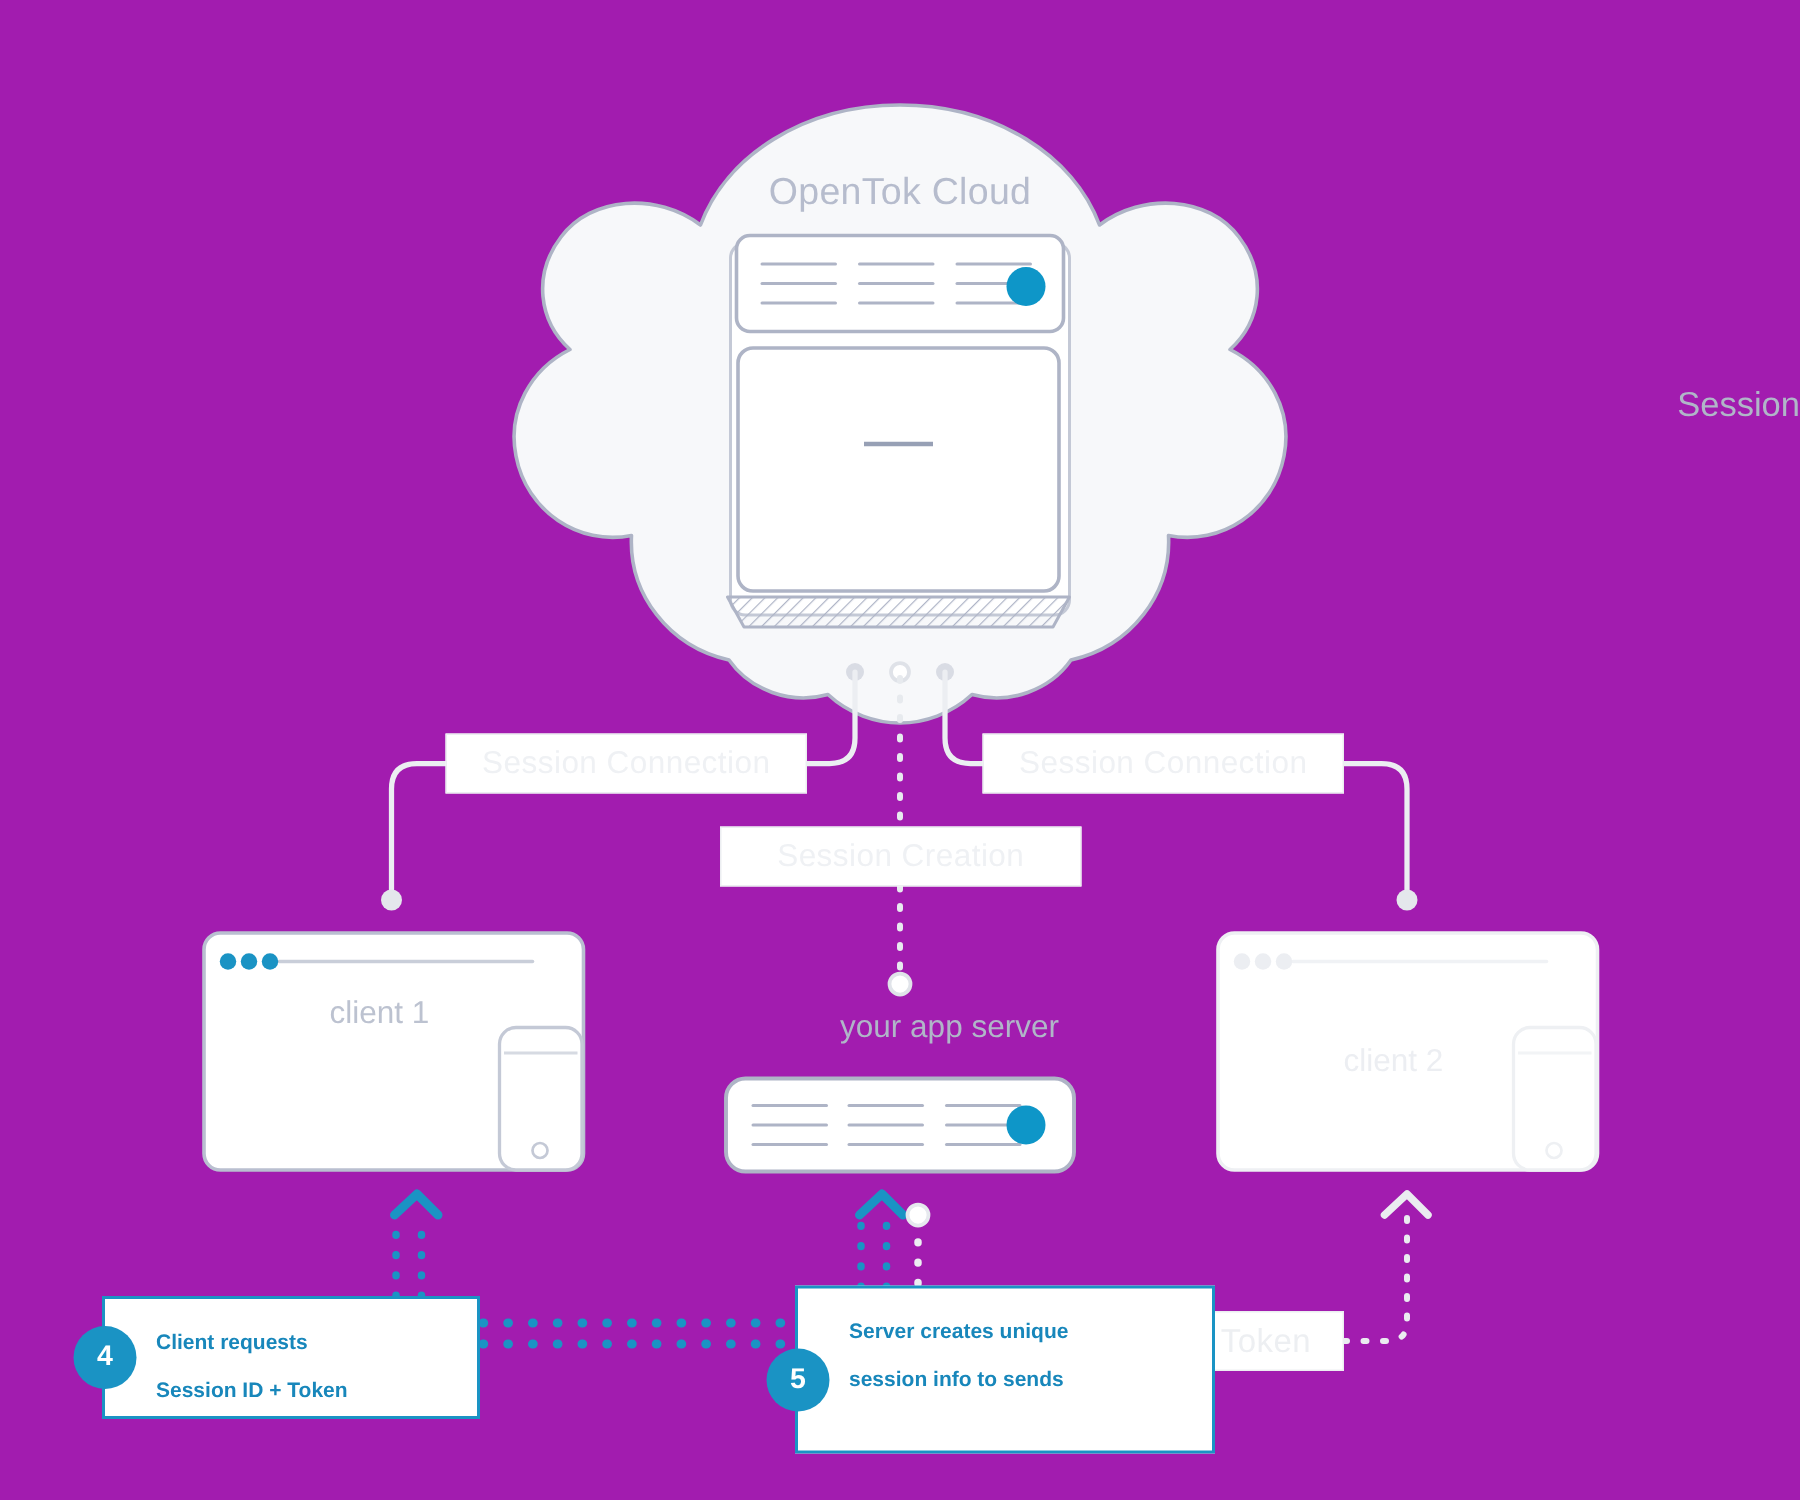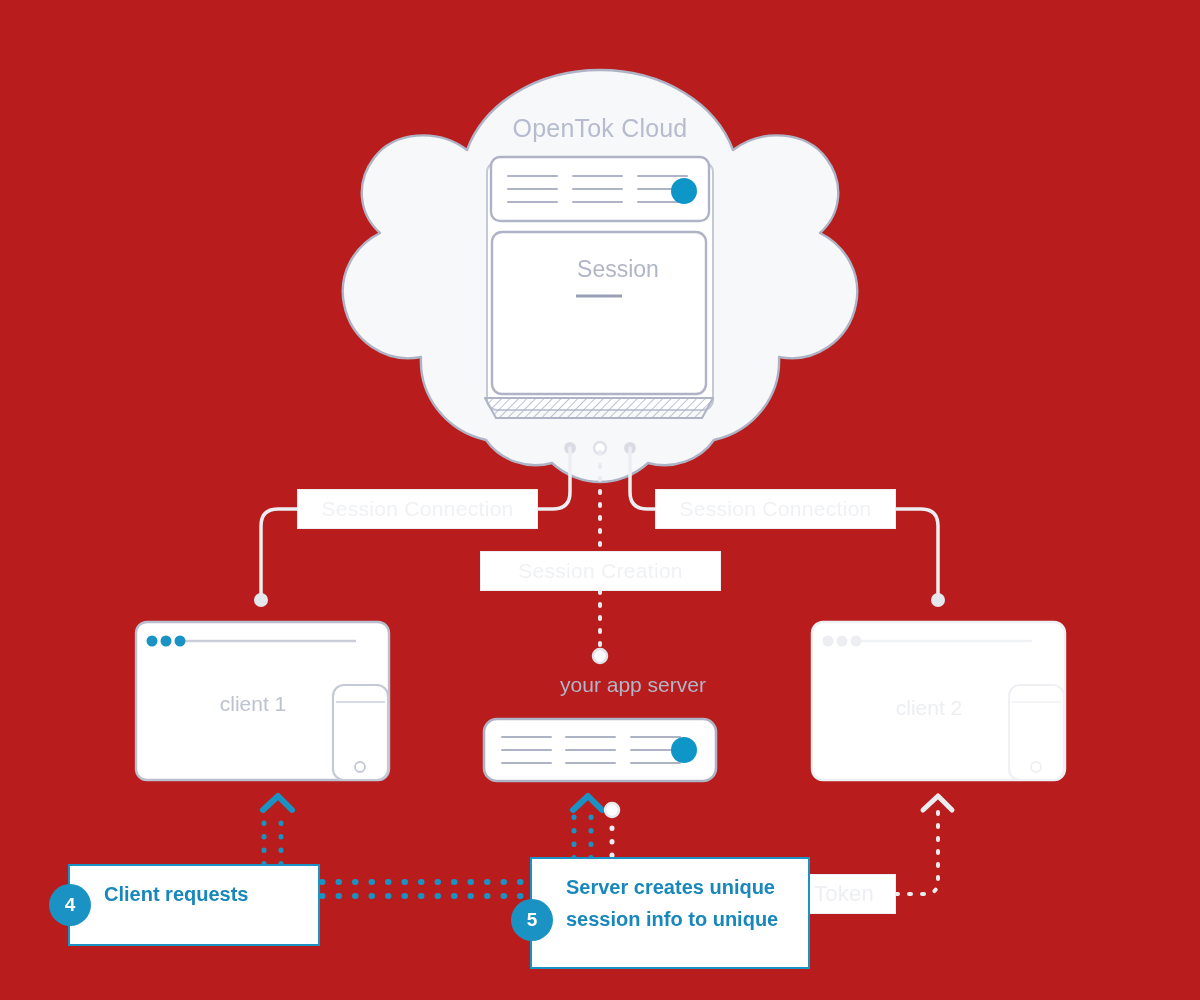--- a/index.html
+++ b/index.html
@@ -5,21 +5,21 @@
   * { box-sizing: border-box; }
   html, body {
     margin: 0; padding: 0;
     background: #ffffff;
     font-family: "Liberation Sans", sans-serif;
   }
   #stage {
     position: relative;
     width: 1200px;
     height: 1000px;
-    background: #b91c1c;
+    background: #a21caf;
     overflow: hidden;
   }
   #svg-layer {
     position: absolute;
     inset: 0;
     width: 1200px;
     height: 1000px;
   }
   .lbl {
     position: absolute;
@@ -29,37 +29,37 @@
   
   .cloud-title {
     left: 0; top: 114px; width: 1200px;
     text-align: center;
     font-size: 25px;
     color: #b6bccd;
     letter-spacing: .2px;
   }
   .session-title {
     left: 0; top: 256px; width: 1200px;
-    text-align: center;
+    text-align: right;
     font-size: 23px;
     color: #b0b6c8;
     padding-left: 36px;
   }
   .appserver-title {
     left: 0; top: 673px; width: 1200px;
     text-align: center;
     font-size: 21px;
     color: #b0b6c8;
     margin-left: 33px;
   }
   .client-title {
     text-align: center;
     font-size: 21px;
   }
-  .client1-title { left: 135px; top: 692px; width: 236px; color: #bcc2d0; }
+  .client1-title { left: 135px; top: 664px; width: 236px; color: #bcc2d0; }
   .client2-title { left: 811px; top: 696px; width: 236px; color: #eceef2; }
 
   .ghost-box {
     position: absolute;
     border: 1px solid #eceef1;
     background: #ffffff;
     color: #eff1f4;
     font-size: 21px;
     display: flex;
     align-items: center;
@@ -70,21 +70,21 @@
   .sc-right { left: 655px; top: 489px; width: 241px; height: 40px; }
   .sess-create { left: 480px; top: 551px; width: 241px; height: 40px; }
   .token-box { left: 792px; top: 874px; width: 104px; height: 40px; font-size: 22px; color: #edeff2; }
 
   
   .callout {
     position: absolute;
     border: 2px solid #1a93c4;
     background: #ffffff;
     color: #1887bb;
-    font-size: 20px;
+    font-size: 14px;
     font-weight: bold;
     line-height: 32px;
     padding: 12px 14px 12px 34px;
   }
   .callout-4 { left: 68px; top: 864px; width: 252px; height: 82px; }
   .callout-5 { left: 530px; top: 857px; width: 280px; height: 112px; }
   .badge {
     position: absolute;
     width: 42px; height: 42px;
     border-radius: 50%;
@@ -257,22 +257,23 @@
   <div class="ghost-box token-box">Token</div>
 
   <div class="lbl client-title client1-title">client 1</div>
 
   <div class="lbl client-title client2-title">client 2</div>
 
   <div class="lbl appserver-title">your app server</div>
 
   <div class="callout callout-4">
     <div>Client requests</div>
+    <div>Session ID + Token</div>
   </div>
   <div class="badge badge-4">4</div>
 
   <div class="callout callout-5">
     <div>Server creates unique</div>
-    <div>session info to unique</div>
+    <div>session info to sends</div>
   </div>
   <div class="badge badge-5">5</div>
 
 </div>
 
 </body></html>

